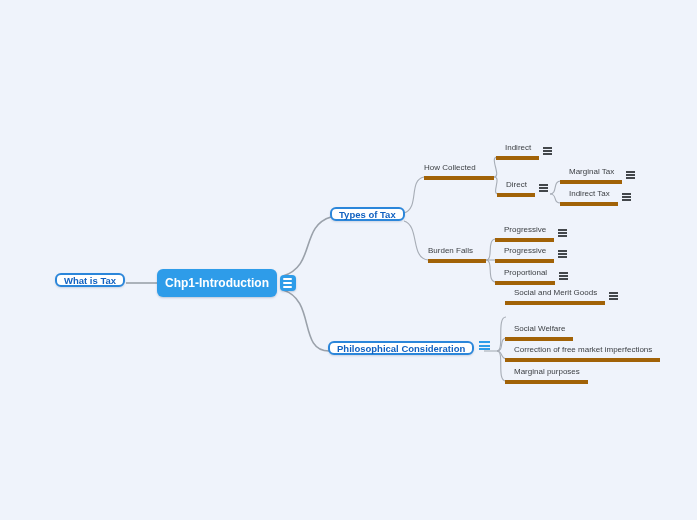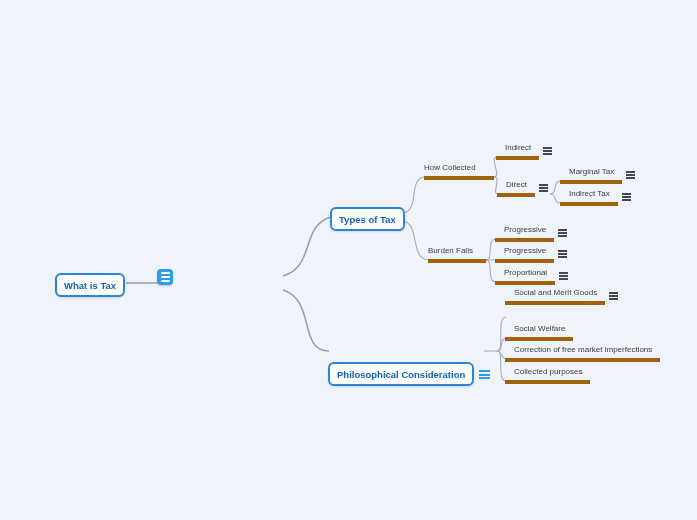--- a/index.html
+++ b/index.html
@@ -23,25 +23,25 @@
   .notes-btn {
     width:16px; height:16px; border-radius:4px; background:#2e9ce9;
     display:flex; flex-direction:column; justify-content:center; align-items:center; gap:2px;
     box-shadow:0 1px 2px rgba(40,70,120,.25); cursor:pointer;
   }
   .notes-btn i { display:block; width:9px; height:2px; background:#fff; border-radius:1px; }
 
   
   .topic-primary {
     position:absolute; background:#fff; border:2px solid #2b86da; border-radius:6px;
-    color:#1161c0; font-weight:bold; font-size:9.5px; height:24px; box-sizing:border-box;
+    color:#1161c0; font-weight:bold; font-size:9.5px; height:14px; box-sizing:border-box;
     display:flex; align-items:center; padding:0 7px; white-space:nowrap;
     box-shadow:0 1px 2px rgba(40,70,120,.18);
   }
-  .topic-row { position:absolute; display:flex; align-items:center; gap:5px;margin-top:21px; }
+  .topic-row { position:absolute; display:flex; align-items:flex-start; gap:5px; }
   .topic-row .topic-primary { position:static; }
 
   
   .leaf { position:absolute; display:flex; align-items:flex-end; }
   .leaf .lbl {
     font-size:8px; line-height:9px; color:#3b3e42;
     border-bottom:4px solid #a16207; padding:2px 8px 4px 9px;
     white-space:nowrap; box-sizing:border-box;
   }
   .leaf .lbl.center { padding-left:0; padding-right:0; }
@@ -91,20 +91,23 @@
     <path class="sub" d="M497,351 C505,351 498,338 507,338"></path>
     <path class="sub" d="M497,351 C503,351 500,359 507,359"></path>
     <path class="sub" d="M497,351 C505,351 496,381 506,381"></path>
   </svg>
 
   <div class="topic-primary" style="left:55px;top:273px">
     <span>What is Tax</span>
   </div>
 
   <div class="root-row">
+    <div class="topic-root">
+      <span>Chp1-Introduction</span>
+    </div>
     <div class="notes-btn">
         <i></i>
         <i></i>
         <i></i>
       </div>
   </div>
 
   <div class="topic-primary" style="left:330px;top:207px">
     <span>Types of Tax</span>
   </div>
@@ -166,16 +169,16 @@
 
   <div class="leaf" style="left:505px;top:322px">
     <span class="lbl">Social Welfare</span>
   </div>
 
   <div class="leaf" style="left:505px;top:343px">
     <span class="lbl">Correction of free market imperfections</span>
   </div>
 
   <div class="leaf" style="left:505px;top:365px">
-    <span class="lbl">Collected purposes</span>
+    <span class="lbl">Marginal purposes</span>
   </div>
 
 </div>
 
 </body></html>

